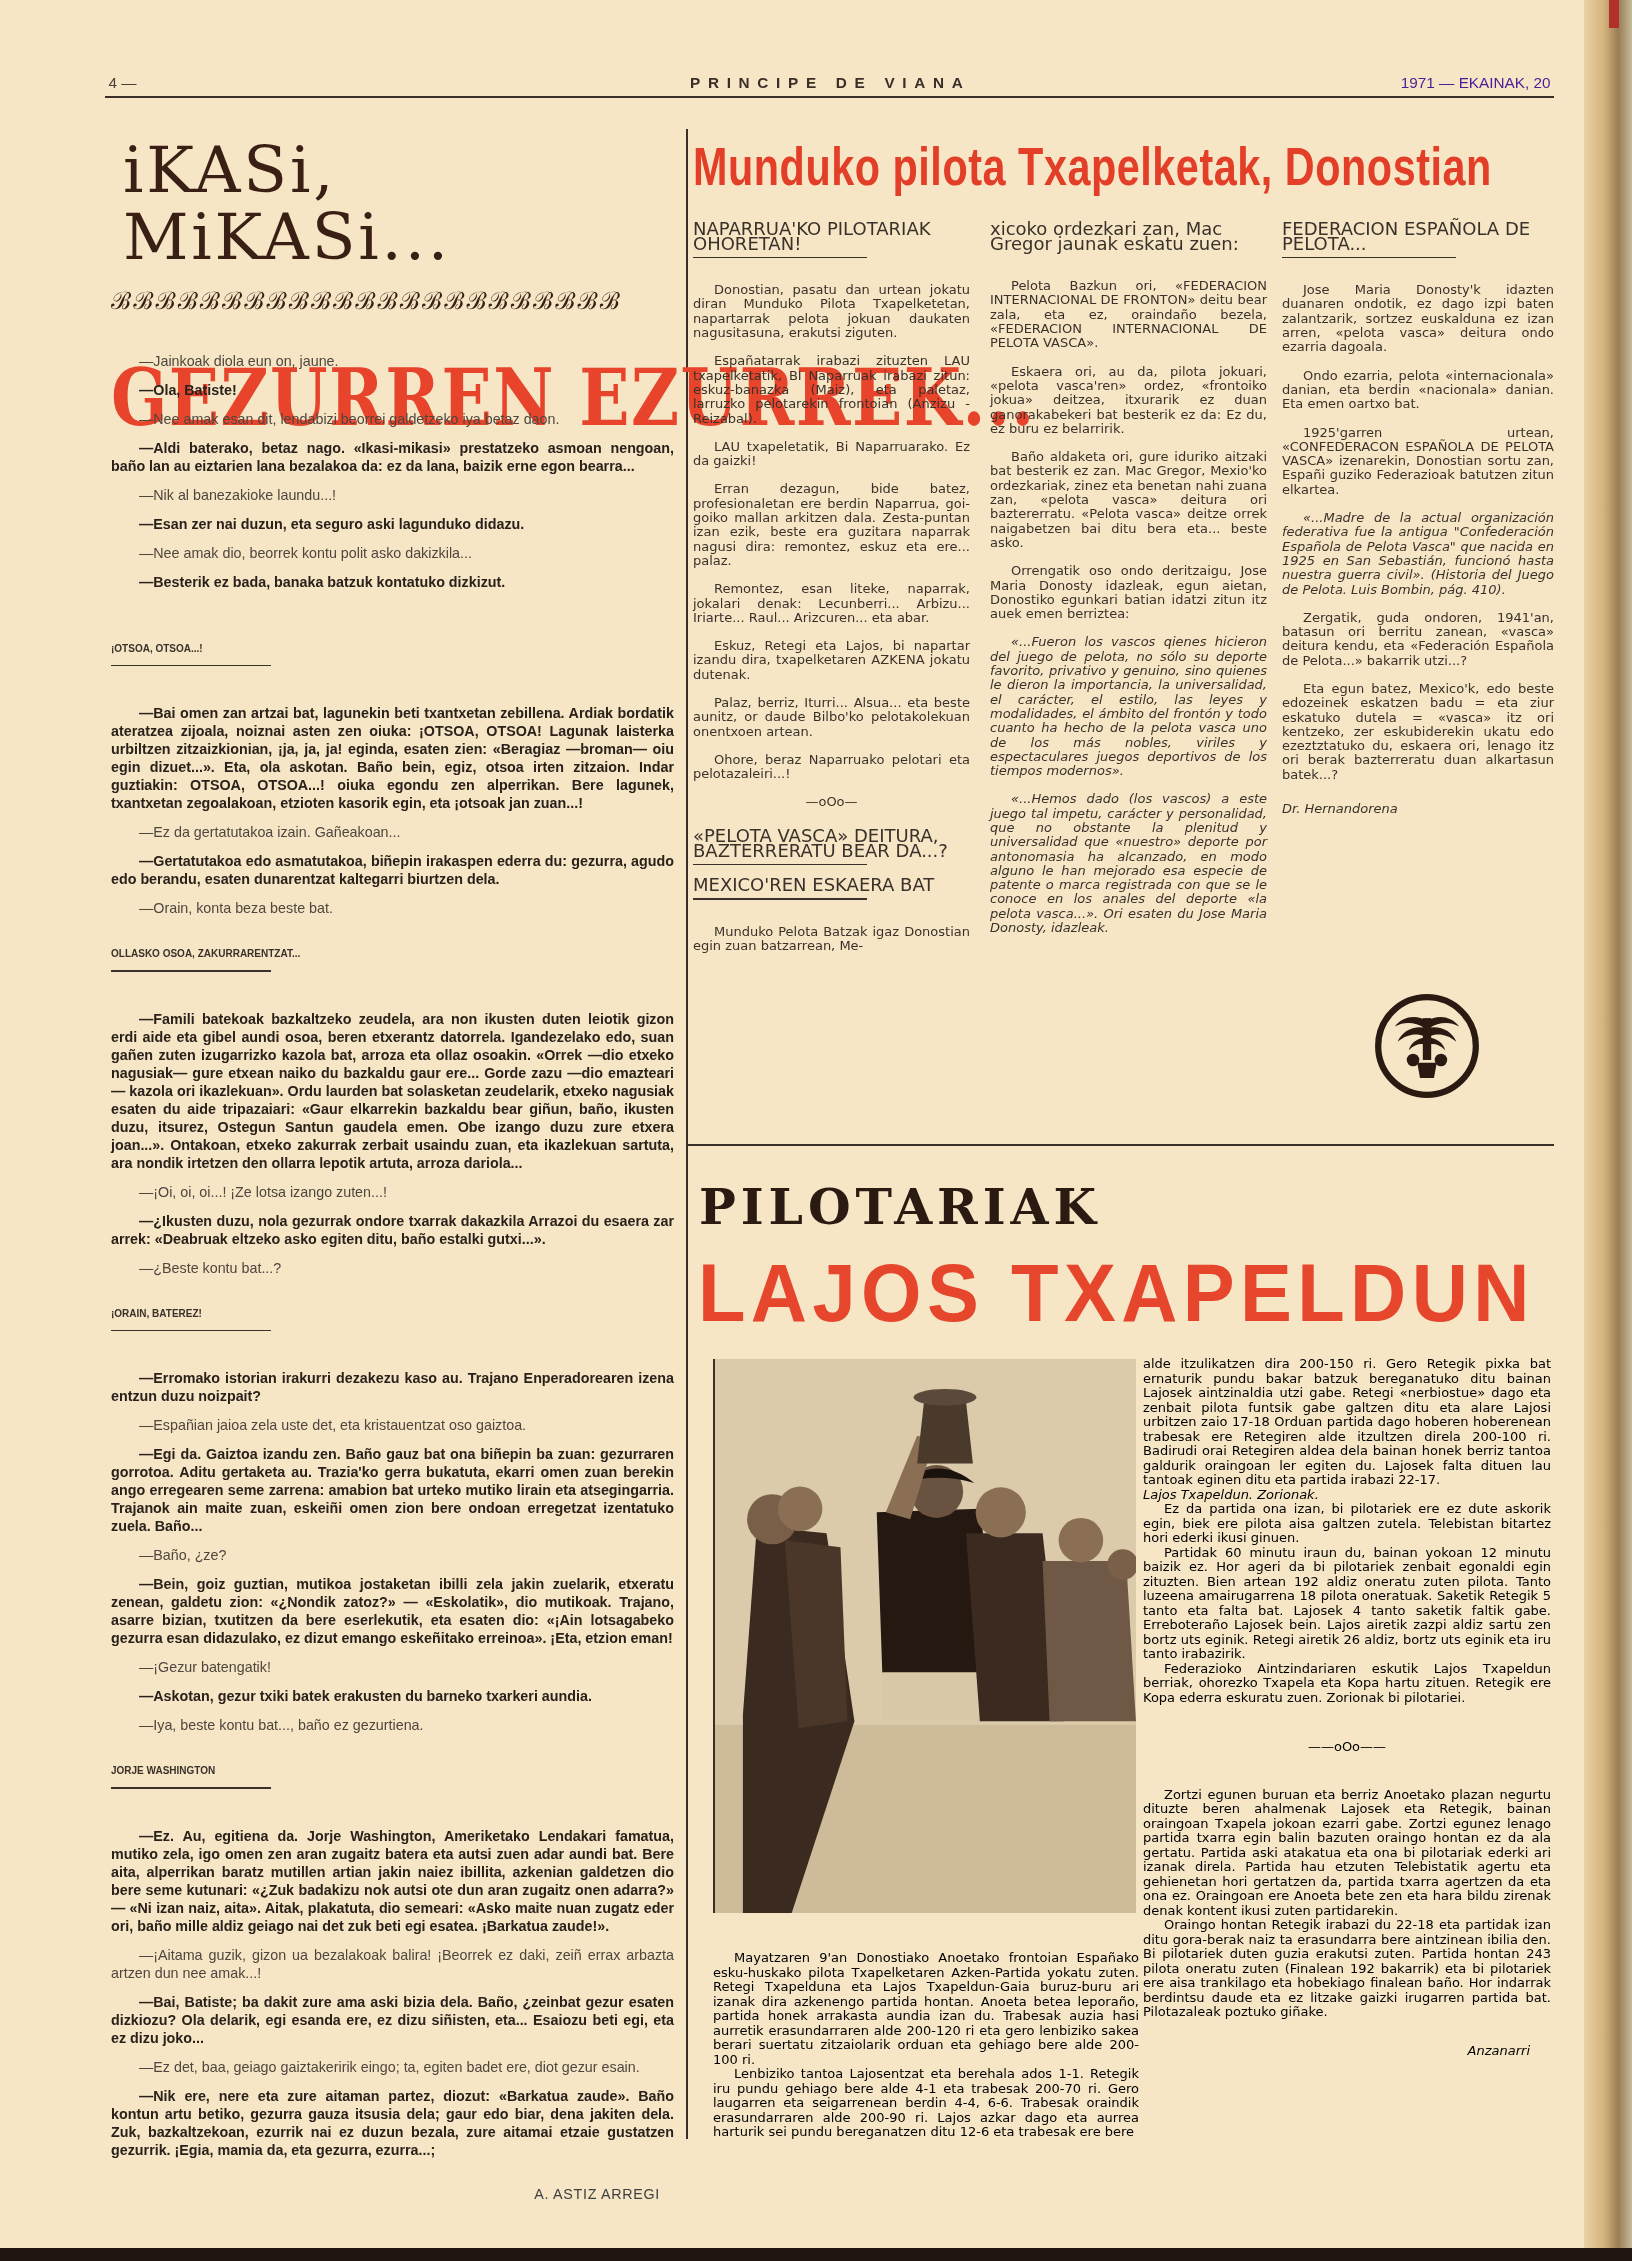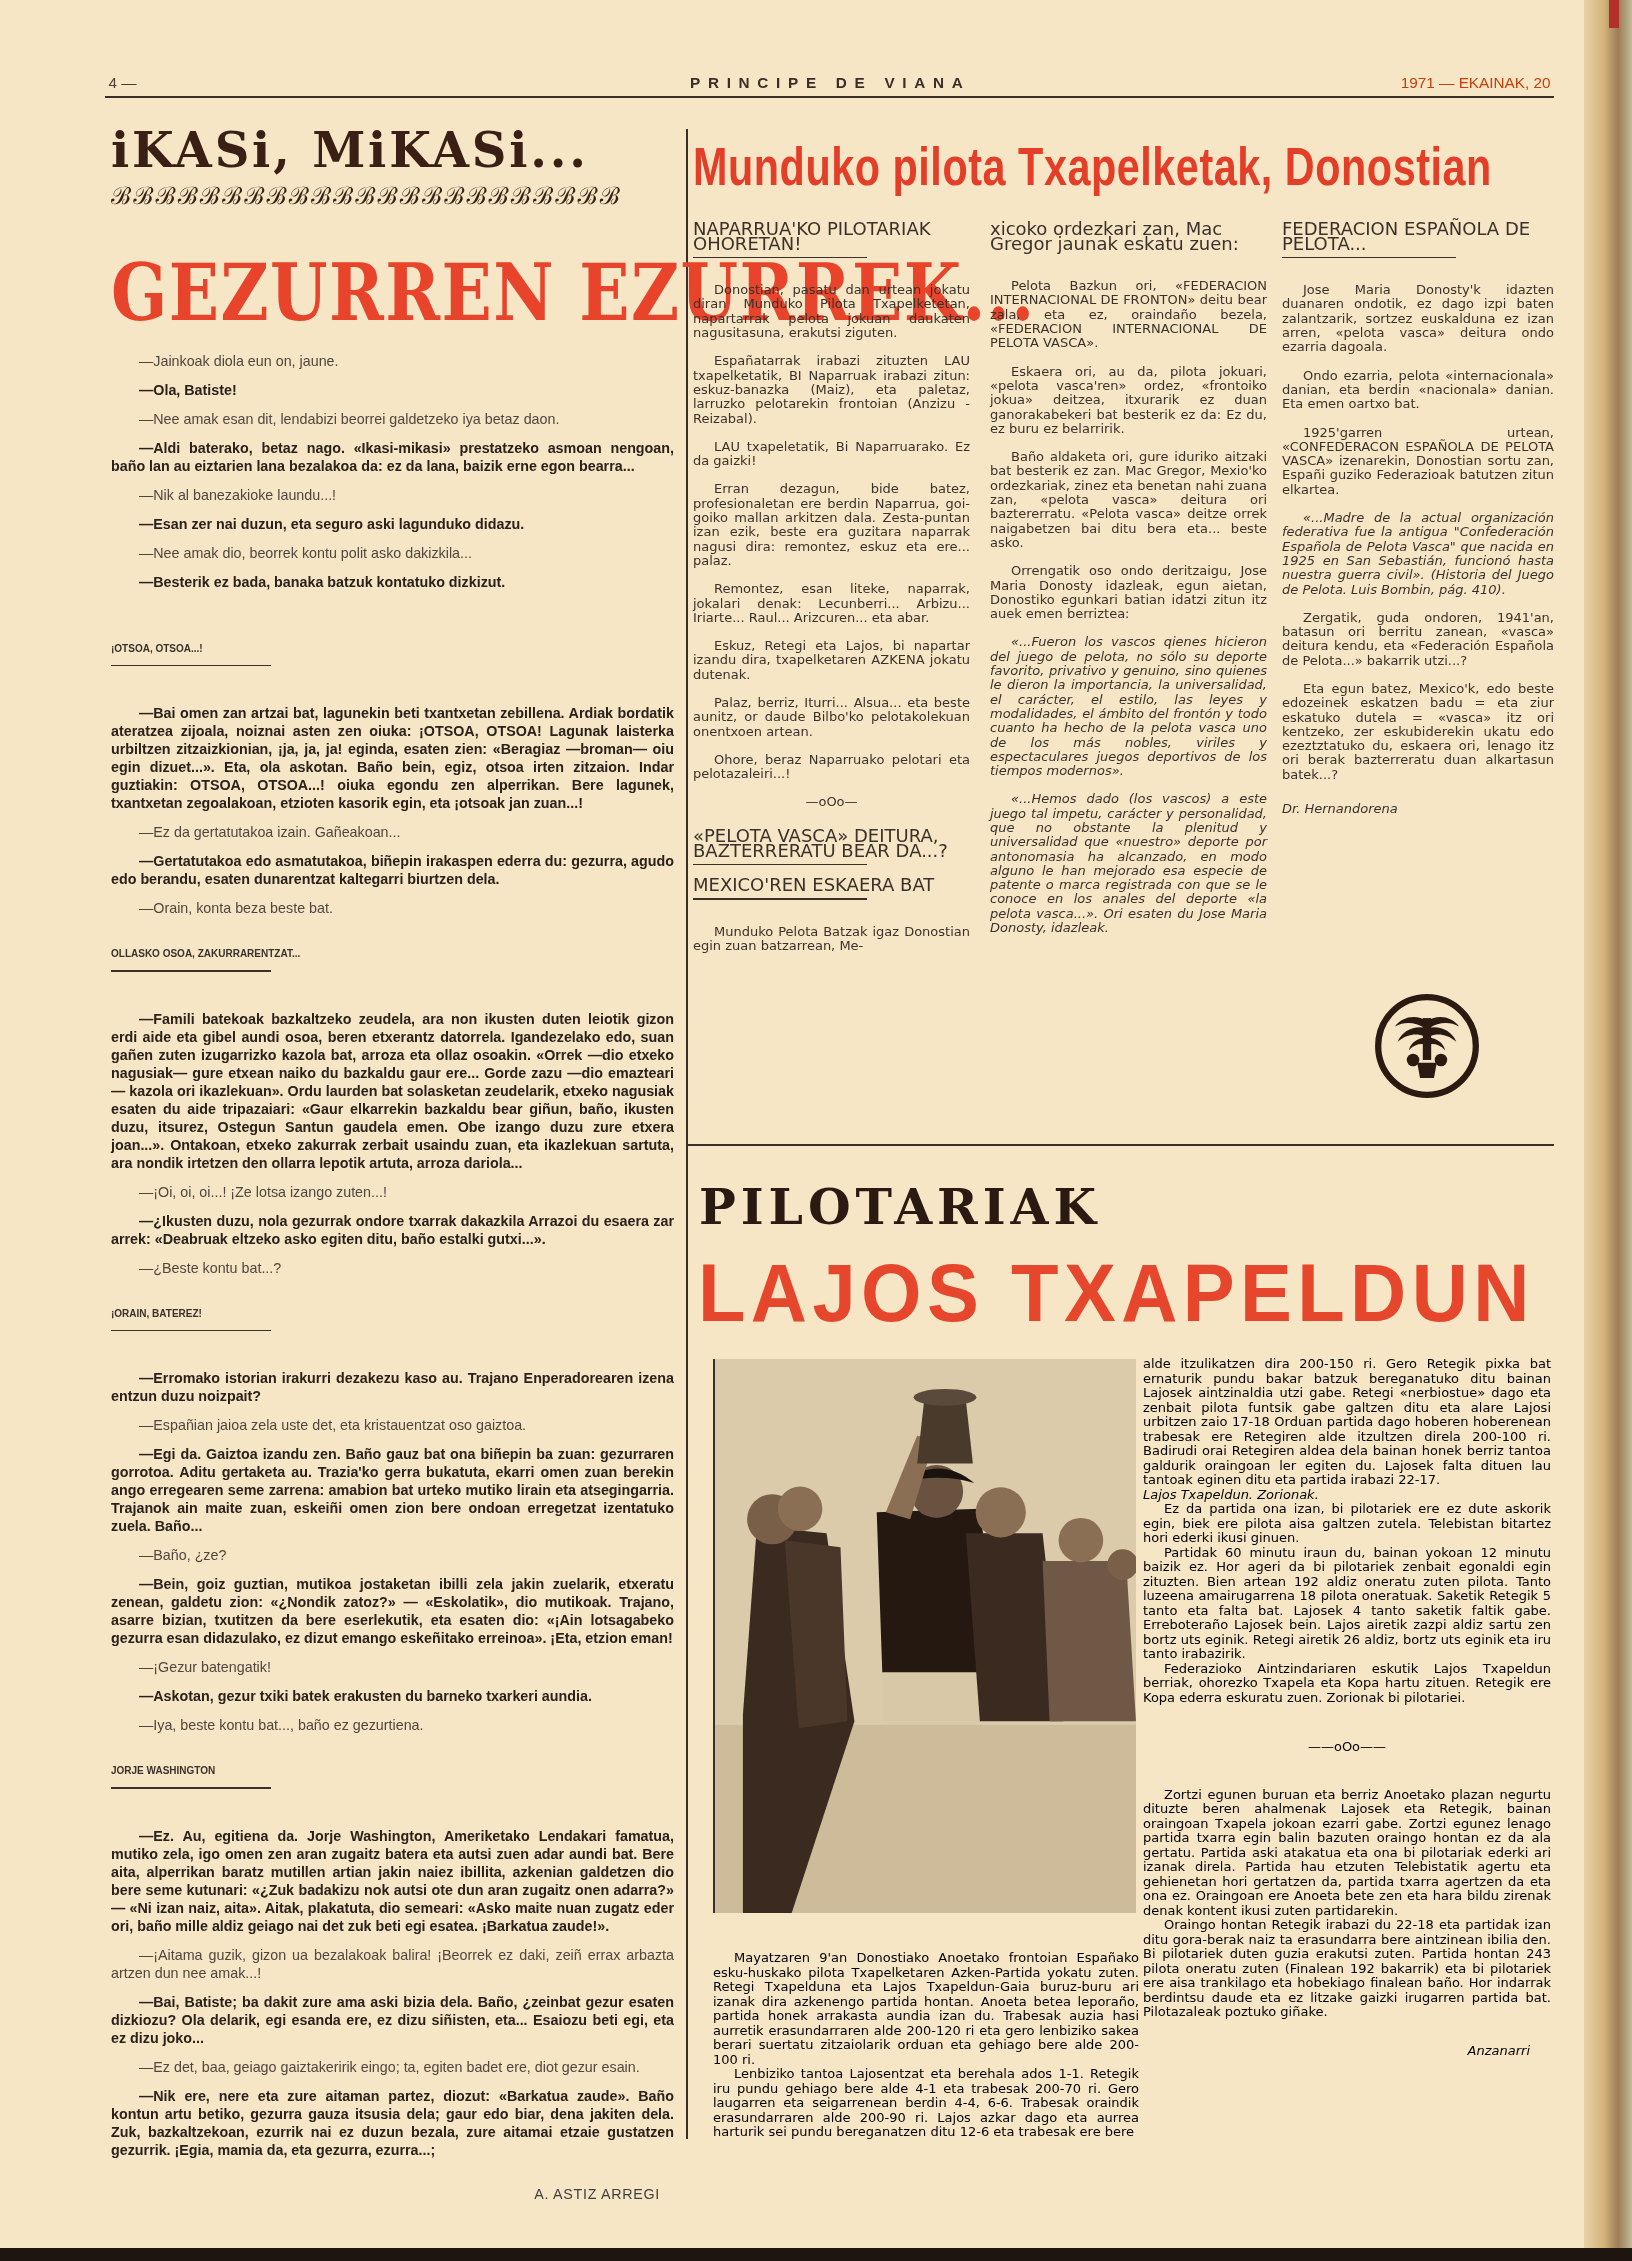--- a/index.html
+++ b/index.html
@@ -8,25 +8,25 @@
     background: #f6e6c6;
     font-family: "Liberation Sans", sans-serif;
     color: #2e2620;
   }
   .spine { position: absolute; top: 0; right: 0; width: 49px; height: 2261px;
     background: linear-gradient(90deg, #e9d2a8 0%, #d4b37c 40%, #9b7d55 70%, #c6bf9e 100%); }
   .spine-red { position: absolute; top: 0; right: 14px; width: 9.8px; height: 28px; background: #b3302a; }
   .page-header { position: absolute; left: 105px; top: 70px; width: 1449px; height: 28px; }
   .page-num { position: absolute; left: 3.5px; top: 4.2px; font-size: 15.3px; color: #4a3f36; }
   .page-pub { position: absolute; left: 585px; top: 4.2px; font-size: 15.3px; font-weight: bold; letter-spacing: 7.7px; color: #3a2f28; }
-  .page-date { position: absolute; right: 3.5px; top: 4.2px; font-size: 15.3px; color: #c2410c; }
+  .page-date { position: absolute; right: 3.5px; top: 4.2px; font-size: 15.3px; color: #4c1d95; }
   .header-rule { position: absolute; left: 105px; top: 96px; width: 1449px; height: 2.1px; background: #3a2f28; }
   .vrule { position: absolute; left: 686px; top: 129px; width: 2.1px; height: 2010px; background: #3a2f28; }
   .left-col { position: absolute; left: 111px; top: 125px; width: 557px; }
-  .ikasi-title { font-family: "DejaVu Serif", serif; font-weight: bold; font-size: 48px; letter-spacing: 2.8px; color: #3a1f14; line-height: 1.05; margin: 0; }
+  .ikasi-title { font-family: "DejaVu Serif", serif; font-weight: normal; font-size: 64px; letter-spacing: 2.8px; color: #3a1f14; line-height: 1.05; margin: 12px; }
   .ikasi-deco { font-family: "DejaVu Serif", serif; font-size: 24px; letter-spacing: 2.1px; color: #3a1f14; margin-top: 2.8px; white-space: nowrap; overflow: hidden; }
   .gezurren-title { font-family: "DejaVu Serif", serif; font-weight: bold; font-size: 66px; color: #e8442c; letter-spacing: 1.4px; margin-top: 35px; transform: scaleY(1.2); transform-origin: left top; white-space: nowrap; }
   .left-body { position: absolute; left: 111px; top: 352px; width: 563px; font-family: "Liberation Sans", sans-serif; font-size: 14.3px; line-height: 18px; color: #3a312a; }
   .left-body p { margin: 0 0 11px 0; text-indent: 28px; text-align: justify; }
   .left-body p.b { font-weight: bold; color: #2a211b; }
   .left-body p.n { color: #4f463e; }
   .sec-head { margin: 28px 0 7px 0; font-size: 10px; font-weight: bold; color: #3a312a; }
   .sec-rule { width: 160px; height: 1.4px; background: #3a312a; margin-bottom: 38px; }
   .signature { text-align: right; margin-top: 26.5px; padding-right: 14px; font-size: 14.3px; color: #404040; letter-spacing: 0.7px; }
   .right-top-title { position: absolute; left: 693px; top: 136px; width: 861px; font-family: "Liberation Sans", sans-serif; font-weight: bold; font-size: 53px; color: #e23e28; white-space: nowrap; transform: scaleX(0.78); transform-origin: left top; letter-spacing: 0.7px; }

